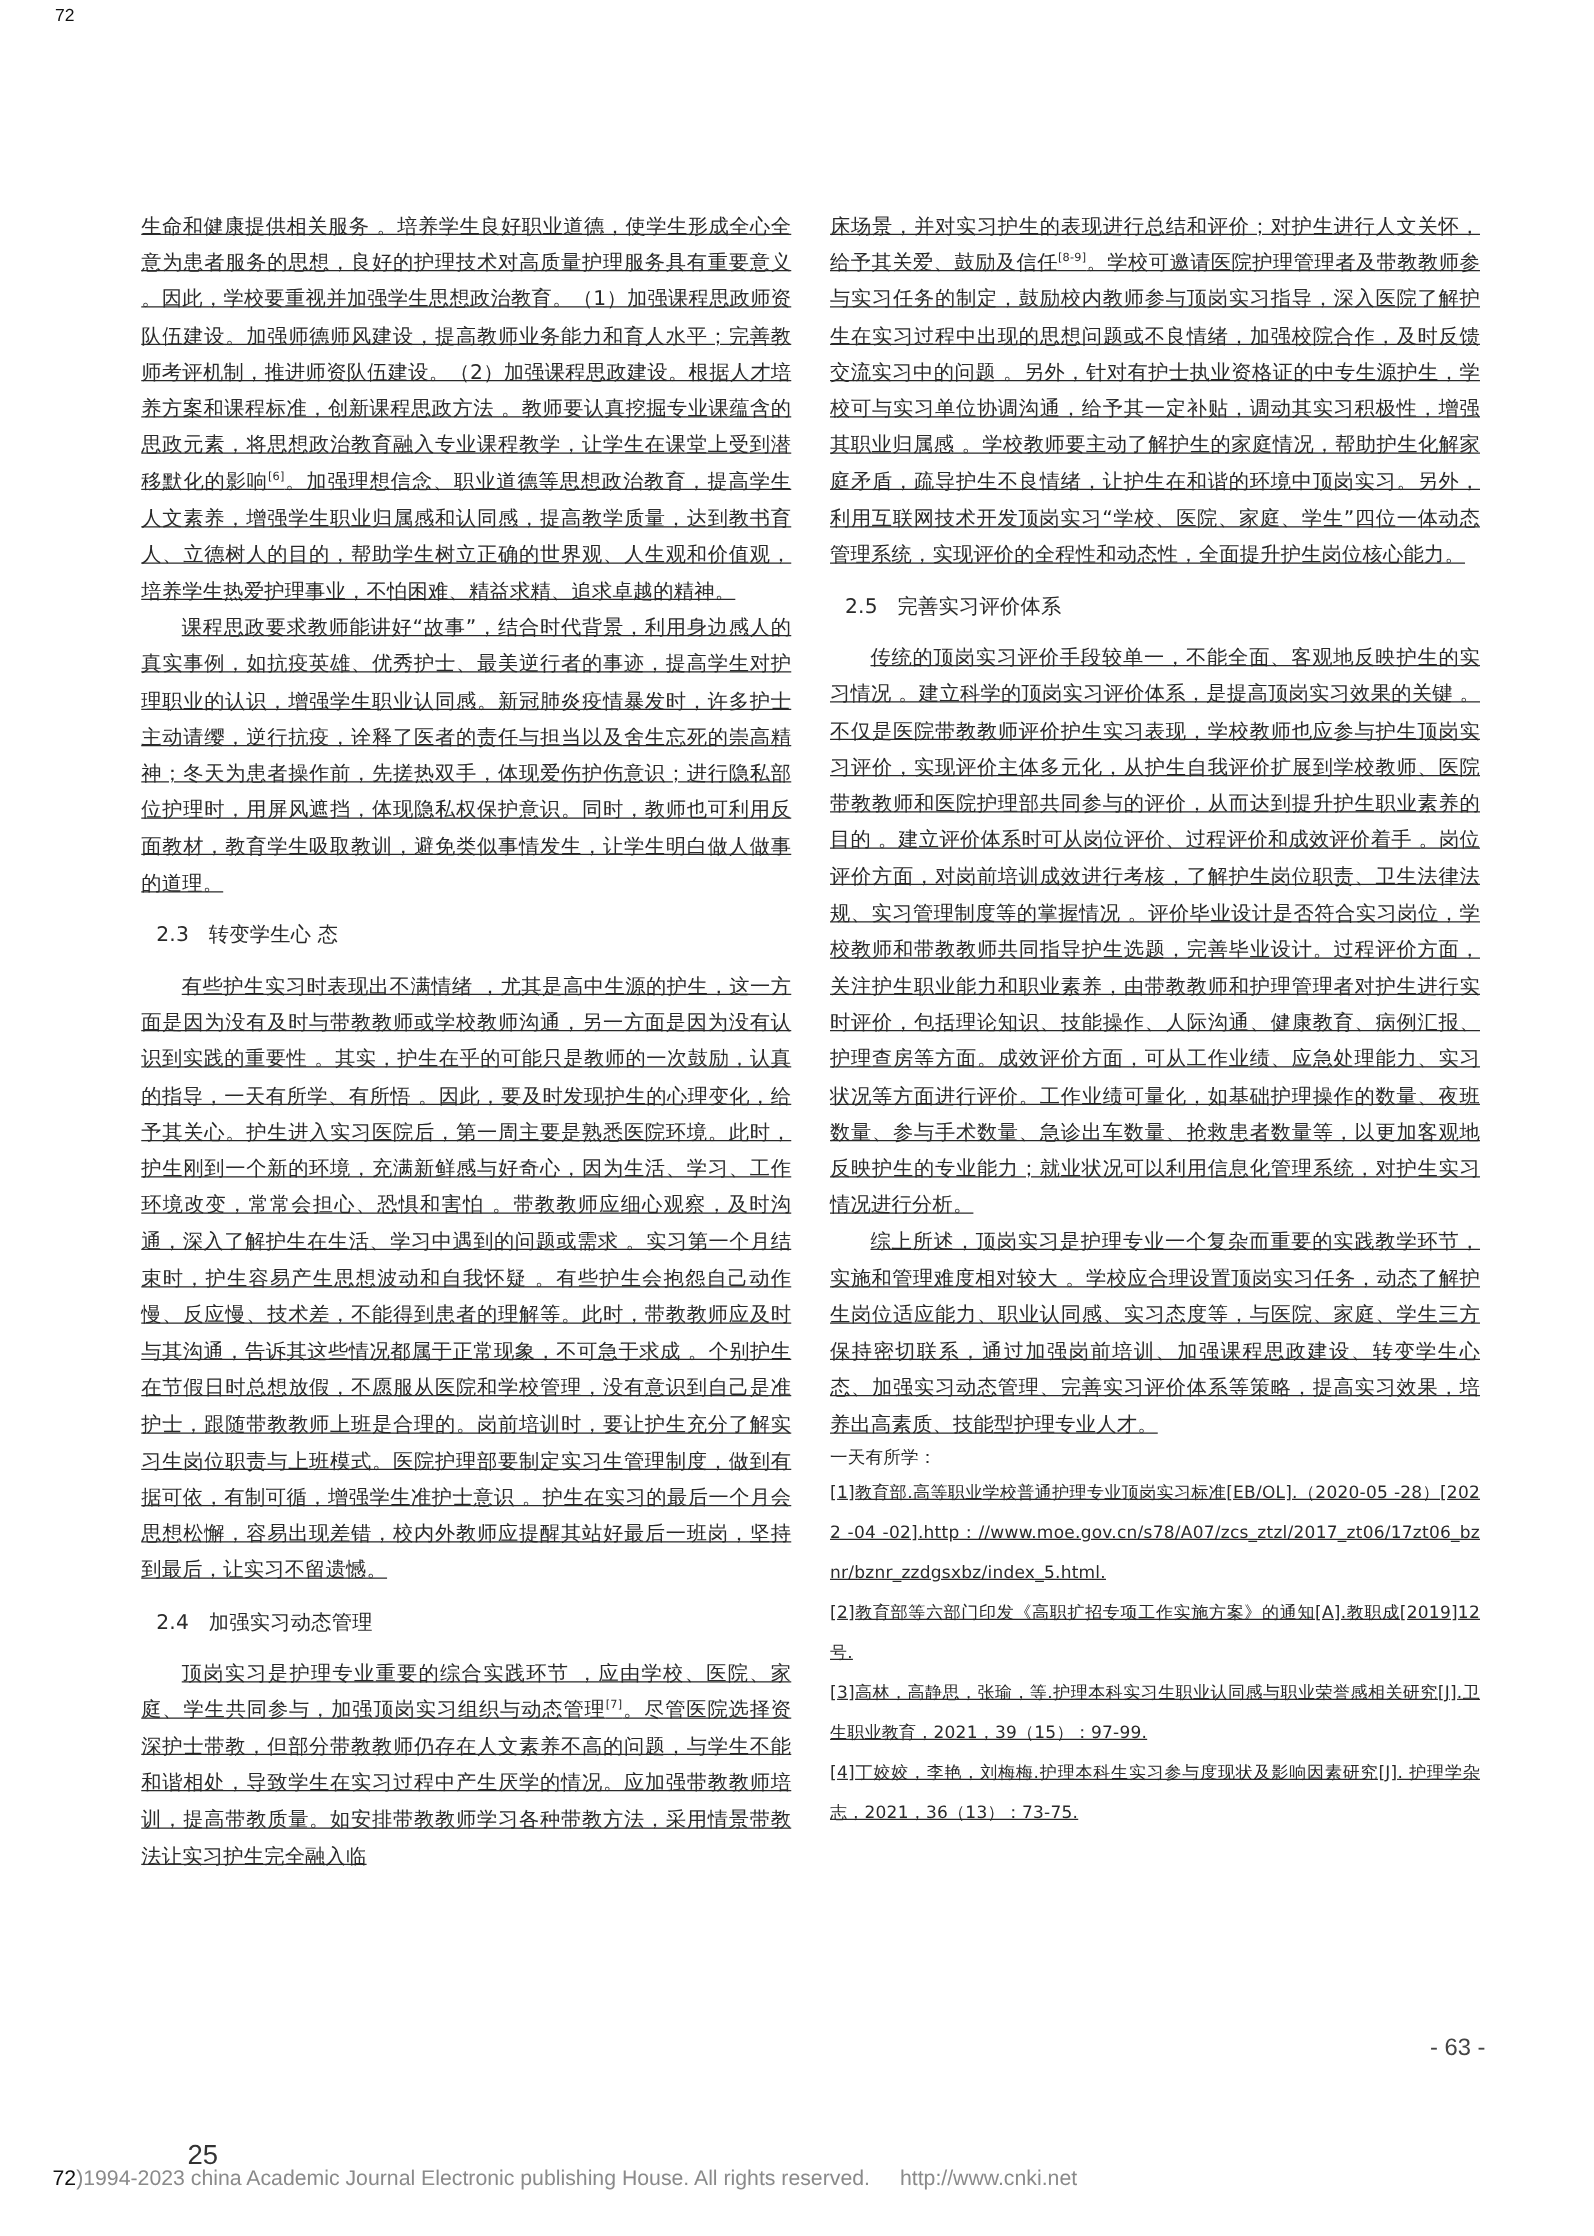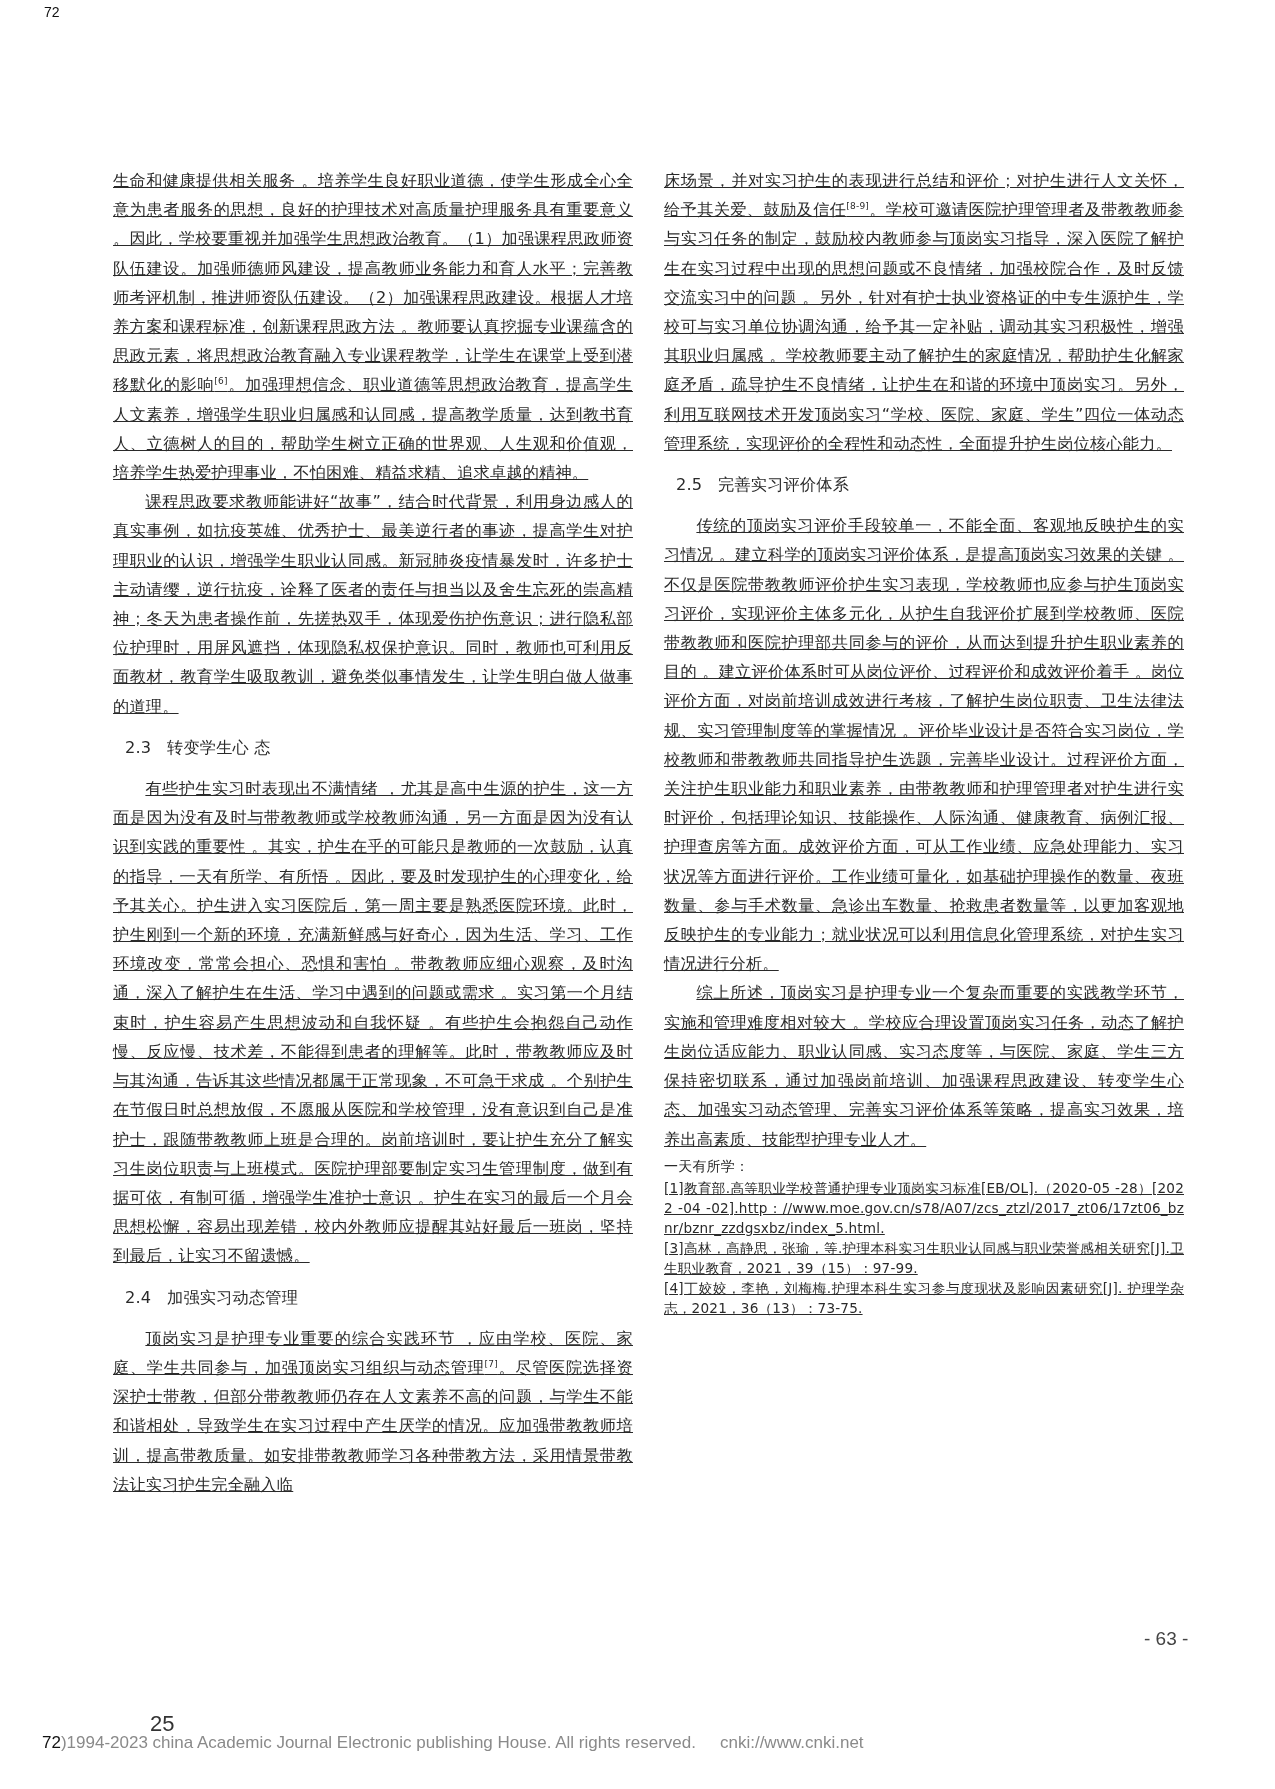--- a/index.html
+++ b/index.html
@@ -10,21 +10,21 @@
   .col { position: absolute; top: 166px; width: 520px; font-size: 16.2px; line-height: 29.2px;
          letter-spacing: 0.2px; text-align: justify; }
   .col.left { left: 113px; }
   .col.right { left: 664px; width: 520px; }
   .col p { margin: 0; text-decoration: underline; }
   .col p.indent { text-indent: 2em; }
   .col .heading { margin: 12px; }
   .col .heading .num { display: inline-block; width: 42px; }
   sup { font-size: 9px; line-height: 0; vertical-align: super; }
   .refs-title { font-size: 14px; margin-top: 0; line-height: 24px; }
-  .ref { font-size: 13.6px; line-height: 20px; margin: 0 0 7px 0; text-align: justify; word-break: break-all; }
+  .ref { font-size: 13.6px; line-height: 32px; margin: 0 0 7px 0; text-align: justify; word-break: break-all; }
   .page-num { position: absolute; left: 1112px; top: 1628px; font-family: "Liberation Sans", sans-serif;
               font-size: 19px; color: #444; margin-left: 32px; }
   .footer { position: absolute; left: 42px; top: 1733px; font-family: "Liberation Sans", sans-serif;
             font-size: 17px; color: #8a8a8a; white-space: nowrap; }
   .footer .overlay-num { position: absolute; left: 108px; top: -22px; font-size: 22px; color: #333; }
   .footer .url { margin-left: 24px; }
   .footer .corner-72 { color: #111; }
 </style>
 </head>
 <body>
@@ -41,23 +41,24 @@
 </div>
 
 <div class="col right">
   <p><span>床场景，并对实习护生的表现进行总结和评价；对护生进行人文关怀，给予其关爱、鼓励及信任</span><sup>[8-9]</sup><span>。学校可邀请医院护理管理者及带教教师参与实习任务的制定，鼓励校内教师参与顶岗实习指导，深入医院了解护生在实习过程中出现的思想问题或不良情绪，加强校院合作，及时反馈交流实习中的问题 。另外，针对有护士执业资格证的中专生源护生，学校可与实习单位协调沟通，给予其一定补贴，调动其实习积极性，增强其职业归属感 。学校教师要主动了解护生的家庭情况，帮助护生化解家庭矛盾，疏导护生不良情绪，让护生在和谐的环境中顶岗实习。另外，利用互联网技术开发顶岗实习“学校、医院、家庭、学生”四位一体动态管理系统，实现评价的全程性和动态性，全面提升护生岗位核心能力。</span></p>
   <div class="heading"><span class="num">2.5</span><span>完善实习评价体系</span></div>
   <p class="indent">传统的顶岗实习评价手段较单一，不能全面、客观地反映护生的实习情况 。建立科学的顶岗实习评价体系，是提高顶岗实习效果的关键 。不仅是医院带教教师评价护生实习表现，学校教师也应参与护生顶岗实习评价，实现评价主体多元化，从护生自我评价扩展到学校教师、医院带教教师和医院护理部共同参与的评价，从而达到提升护生职业素养的目的 。建立评价体系时可从岗位评价、过程评价和成效评价着手 。岗位评价方面，对岗前培训成效进行考核，了解护生岗位职责、卫生法律法规、实习管理制度等的掌握情况 。评价毕业设计是否符合实习岗位，学校教师和带教教师共同指导护生选题，完善毕业设计。过程评价方面，关注护生职业能力和职业素养，由带教教师和护理管理者对护生进行实时评价，包括理论知识、技能操作、人际沟通、健康教育、病例汇报、护理查房等方面。成效评价方面，可从工作业绩、应急处理能力、实习状况等方面进行评价。工作业绩可量化，如基础护理操作的数量、夜班数量、参与手术数量、急诊出车数量、抢救患者数量等，以更加客观地反映护生的专业能力；就业状况可以利用信息化管理系统，对护生实习情况进行分析。</p>
   <p class="indent">综上所述，顶岗实习是护理专业一个复杂而重要的实践教学环节，实施和管理难度相对较大 。学校应合理设置顶岗实习任务，动态了解护生岗位适应能力、职业认同感、实习态度等，与医院、家庭、学生三方保持密切联系，通过加强岗前培训、加强课程思政建设、转变学生心态、加强实习动态管理、完善实习评价体系等策略，提高实习效果，培养出高素质、技能型护理专业人才。</p>
   <div class="refs-title">一天有所学：</div>
   <div>
     <p class="ref">[1]教育部.高等职业学校普通护理专业顶岗实习标准[EB/OL].（2020-05 -28）[2022 -04 -02].http：//www.moe.gov.cn/s78/A07/zcs_ztzl/2017_zt06/17zt06_bznr/bznr_zzdgsxbz/index_5.html.</p>
+    <p class="ref">[2]教育部等六部门印发《高职扩招专项工作实施方案》的通知[A].教职成[2019]12 号.</p>
     <p class="ref">[3]高林，高静思，张瑜，等.护理本科实习生职业认同感与职业荣誉感相关研究[J].卫生职业教育，2021，39（15）：97-99.</p>
     <p class="ref">[4]丁姣姣，李艳，刘梅梅.护理本科生实习参与度现状及影响因素研究[J]. 护理学杂志，2021，36（13）：73-75.</p>
   </div>
 </div>
 
 <div class="page-num">- 63 -</div>
 
 <div class="footer">
-  <span class="corner-72">72</span><span>)1994-2023 china Academic Journal Electronic publishing House. All rights reserved.</span><span class="url">cnki://www.cnki.net</span>
+  <span class="corner-72">72</span><span>)1994-2023 china Academic Journal Electronic publishing House. All rights reserved.</span><span class="url">http://www.cnki.net</span>
   <span class="overlay-num">25</span>
 </div>
 
 </body></html>

